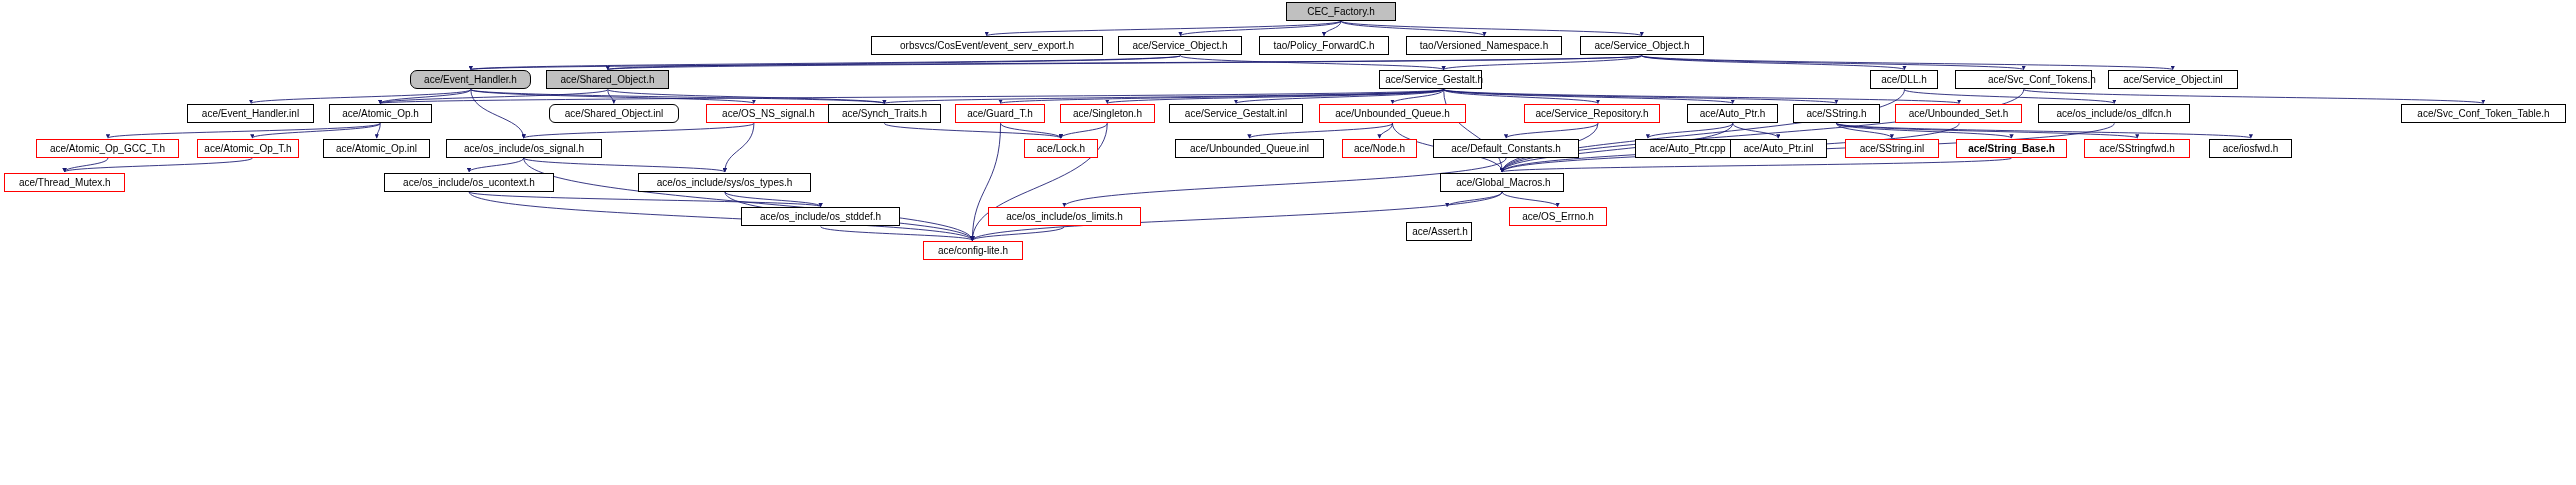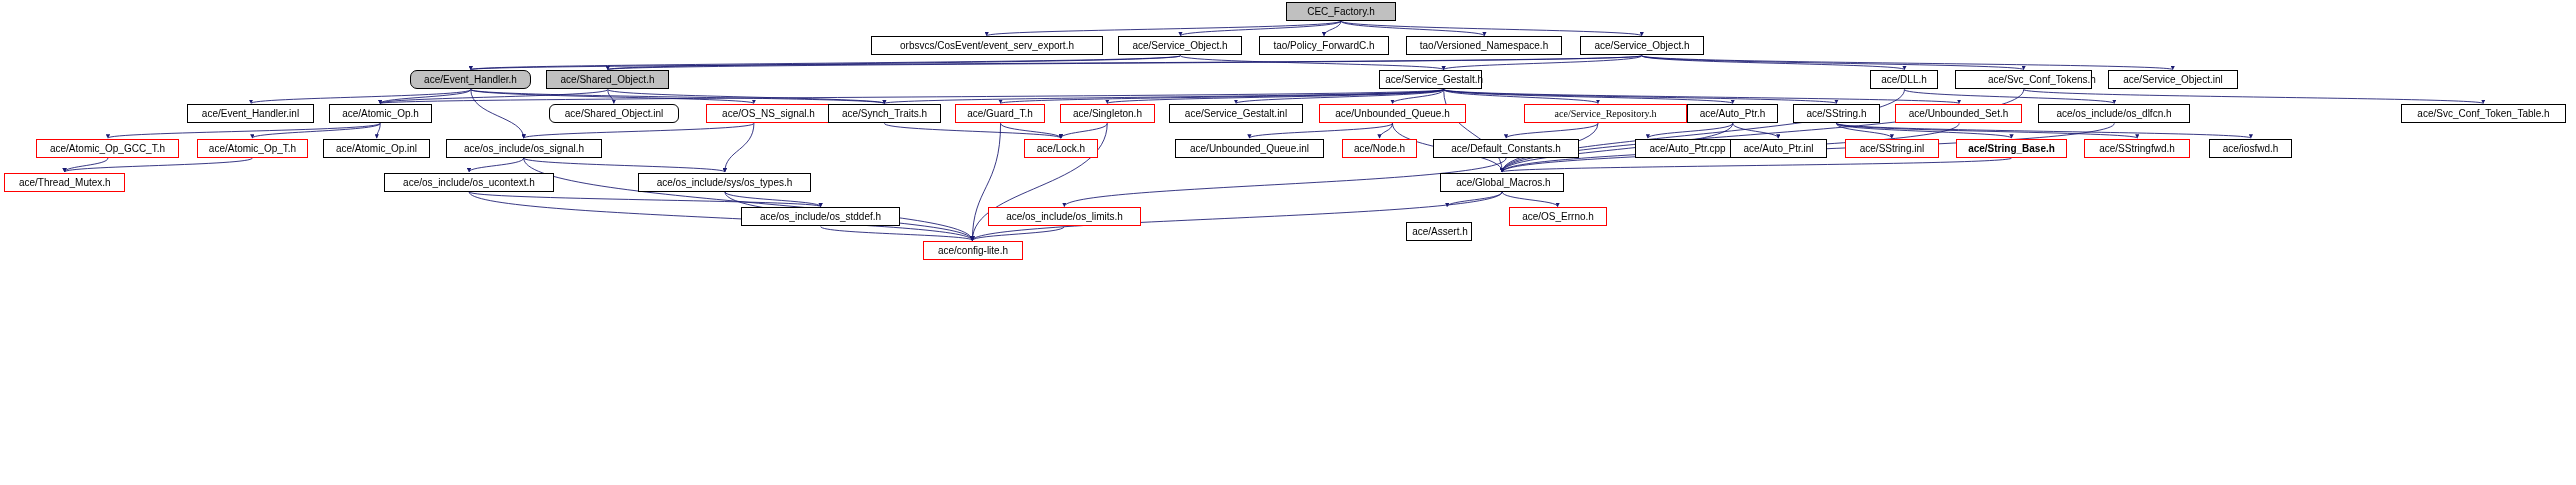--- a/index.html
+++ b/index.html
@@ -118,28 +118,28 @@
       <div class="node" style="left: 2108px; top: 70px; width: 130px;">ace/Service_Object.inl</div>
       <div class="node" style="left: 187px; top: 104px; width: 127px;">ace/Event_Handler.inl</div>
       <div class="node" style="left: 329px; top: 104px; width: 103px;">ace/Atomic_Op.h</div>
       <div class="node" style="left: 549px; top: 104px; width: 130px; border-radius: 6px;">ace/Shared_Object.inl</div>
       <div class="node red" style="left: 694px; top: 104px; width: 125px; margin-left: 12px;">ace/OS_NS_signal.h</div>
       <div class="node" style="left: 828px; top: 104px; width: 113px;">ace/Synch_Traits.h</div>
       <div class="node red" style="left: 955px; top: 104px; width: 90px;">ace/Guard_T.h</div>
       <div class="node red" style="left: 1060px; top: 104px; width: 95px;">ace/Singleton.h</div>
       <div class="node" style="left: 1169px; top: 104px; width: 134px;">ace/Service_Gestalt.inl</div>
       <div class="node red" style="left: 1319px; top: 104px; width: 147px;">ace/Unbounded_Queue.h</div>
-      <div class="node red" style="left: 1524px; top: 104px; width: 163px; font-family: Liberation Serif, serif;">ace/Service_Repository.h</div>
+      <div class="node red" style="left: 1524px; top: 104px; width: 136px;">ace/Service_Repository.h</div>
       <div class="node" style="left: 1687px; top: 104px; width: 91px;">ace/Auto_Ptr.h</div>
       <div class="node" style="left: 1793px; top: 104px; width: 87px;">ace/SString.h</div>
       <div class="node red" style="left: 1895px; top: 104px; width: 127px;">ace/Unbounded_Set.h</div>
       <div class="node" style="left: 2038px; top: 104px; width: 152px;">ace/os_include/os_dlfcn.h</div>
       <div class="node" style="left: 2401px; top: 104px; width: 165px;">ace/Svc_Conf_Token_Table.h</div>
       <div class="node red" style="left: 36px; top: 139px; width: 143px;">ace/Atomic_Op_GCC_T.h</div>
-      <div class="node red" style="left: 197px; top: 139px; width: 111px;">ace/Atomic_Op_T.h</div>
+      <div class="node red" style="left: 197px; top: 139px; width: 102px;">ace/Atomic_Op_T.h</div>
       <div class="node" style="left: 323px; top: 139px; width: 107px;">ace/Atomic_Op.inl</div>
       <div class="node" style="left: 446px; top: 139px; width: 156px;">ace/os_include/os_signal.h</div>
       <div class="node red" style="left: 1024px; top: 139px; width: 74px;">ace/Lock.h</div>
       <div class="node" style="left: 1175px; top: 139px; width: 149px;">ace/Unbounded_Queue.inl</div>
       <div class="node red" style="left: 1342px; top: 139px; width: 75px;">ace/Node.h</div>
       <div class="node" style="left: 1433px; top: 139px; width: 146px;">ace/Default_Constants.h</div>
       <div class="node" style="left: 1595px; top: 139px; width: 105px; margin-left: 40px;">ace/Auto_Ptr.cpp</div>
       <div class="node" style="left: 1730px; top: 139px; width: 97px;">ace/Auto_Ptr.inl</div>
       <div class="node red" style="left: 1845px; top: 139px; width: 94px;">ace/SString.inl</div>
       <div class="node red" style="left: 1956px; top: 139px; width: 111px; font-weight: bold;">ace/String_Base.h</div>

